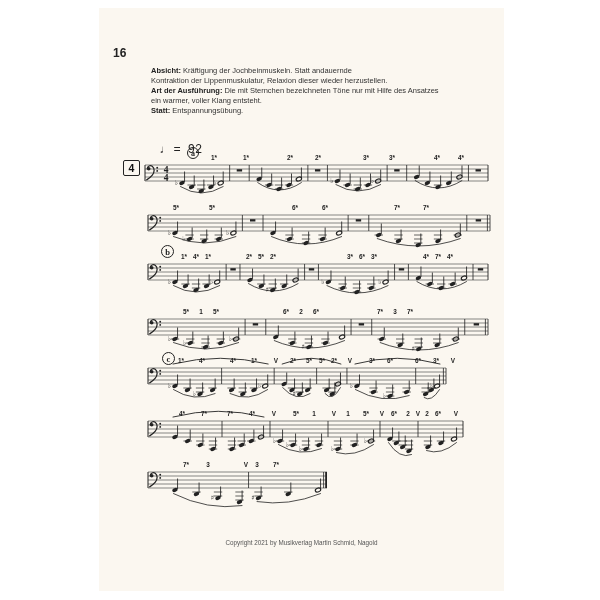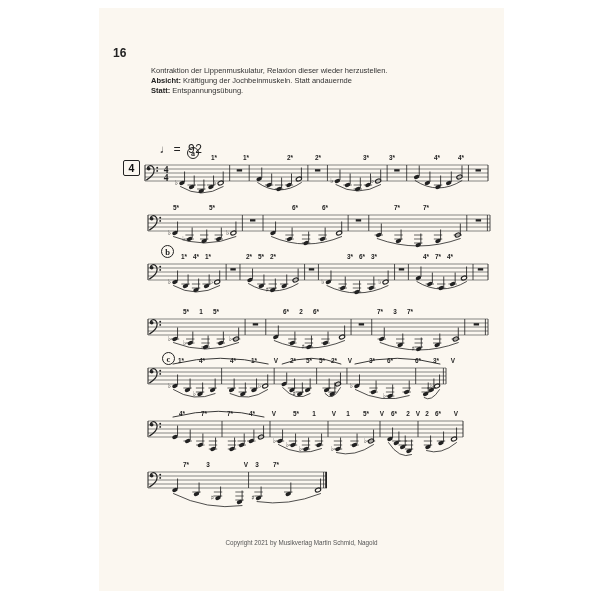--- a/index.html
+++ b/index.html
@@ -25,22 +25,24 @@
 </style>
 </head>
 <body>
 
 <div class="canvas">
   <div class="page">
 
     <div class="pagenum">16</div>
 
     <div class="ins">
+      <div class="ins-line"><b>Absicht:</b><span> Kräftigung der Jochbeinmuskeln. Statt andauernde</span></div>
       <div class="ins-line"><b></b><span>Kontraktion der Lippenmuskulatur, Relaxion dieser wieder herzustellen.</span></div>
-      <div class="ins-line"><b>Absicht:</b><span> Kräftigung der Jochbeinmuskeln. Statt andauernde</span></div>
+      <div class="ins-line"><b>Art der Ausführung:</b><span> Die mit Sternchen bezeichneten Töne nur mit Hilfe des Ansatzes</span></div>
+      <div class="ins-line"><b></b><span>ein warmer, voller Klang entsteht.</span></div>
       <div class="ins-line"><b>Statt:</b><span> Entspannungsübung.</span></div>
     </div>
 
     <span class="tempo">♩ = 92</span>
     <span class="sec" id="sec-a">a</span>
     <span class="sec" id="sec-b">b</span>
     <span class="sec" id="sec-c">c</span>
     <span class="exbox">4</span>
 
     <svg id="music-svg" viewBox="99 8 405 583" xmlns="http://www.w3.org/2000/svg">

